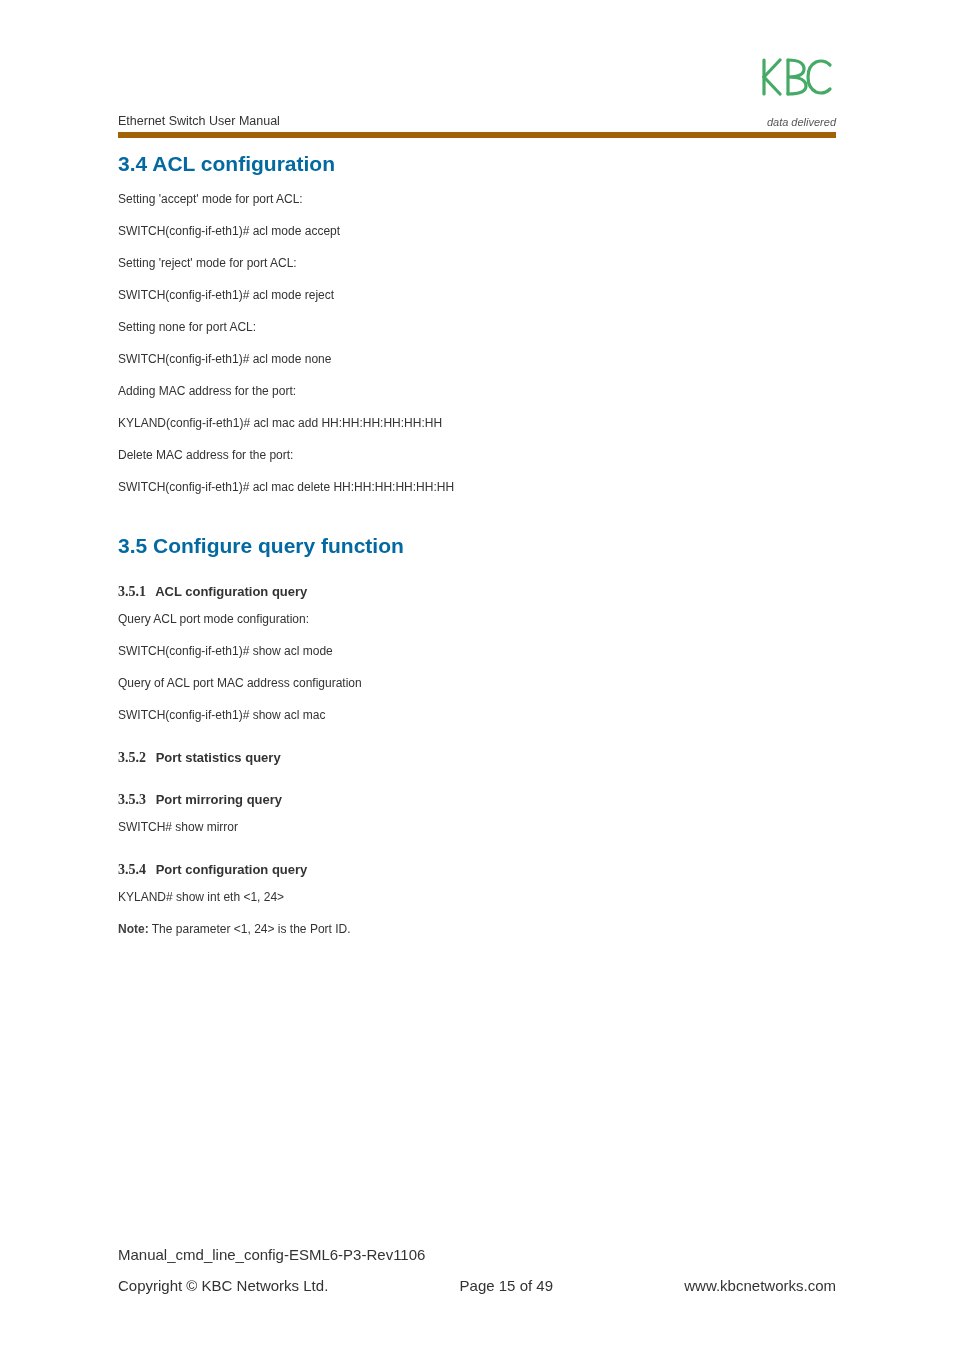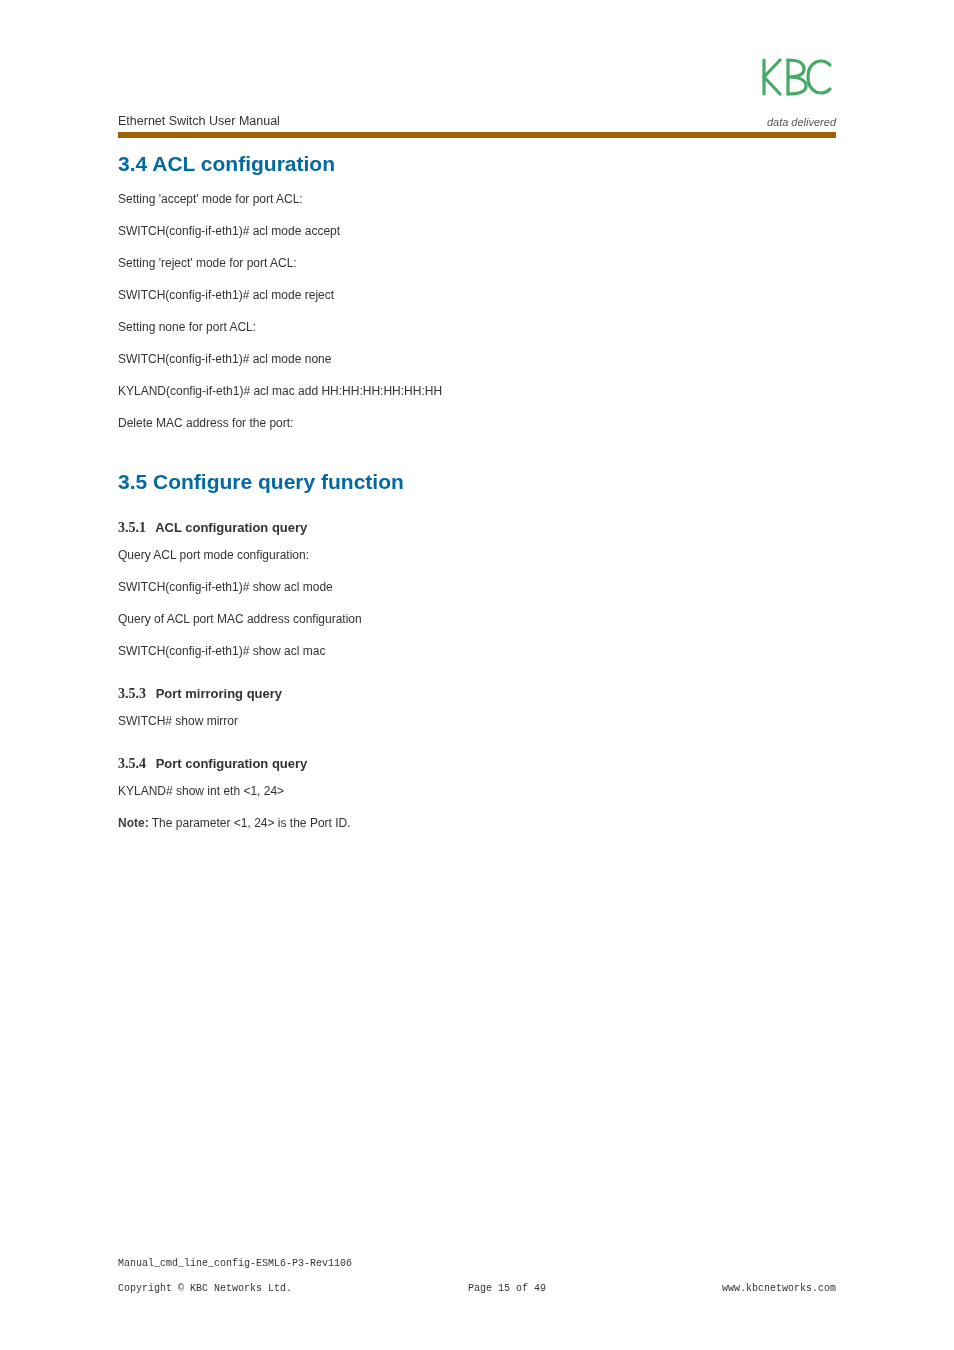--- a/index.html
+++ b/index.html
@@ -66,23 +66,22 @@
   }
   .note-label {
     color: #404040;
     font-weight: bold;
   }
   .footer {
     position: absolute;
     left: 118px;
     right: 118px;
     bottom: 56px;
-    font-size: 10px;
+    font-size: 15px;
     color: #333;
-    font-family: Liberation Mono, monospace;
   }
   .footer-file { margin-bottom: 14px; }
   .footer-row {
     display: flex;
     justify-content: space-between;
     margin-top: 8px;
   }
 </style>
 </head>
 <body>
@@ -106,34 +105,40 @@
     </div>
   </div>
 
   <h2>3.4 ACL configuration</h2>
   <p class="para">Setting 'accept' mode for port ACL:</p>
   <p class="para">SWITCH(config-if-eth1)# acl mode accept</p>
   <p class="para">Setting 'reject' mode for port ACL:</p>
   <p class="para">SWITCH(config-if-eth1)# acl mode reject</p>
   <p class="para">Setting none for port ACL:</p>
   <p class="para">SWITCH(config-if-eth1)# acl mode none</p>
+  <p class="para">Adding MAC address for  the port:</p>
   <p class="para">KYLAND(config-if-eth1)# acl mac add HH:HH:HH:HH:HH:HH</p>
   <p class="para">Delete MAC address for the port:</p>
+  <p class="para">SWITCH(config-if-eth1)# acl mac delete HH:HH:HH:HH:HH:HH</p>
 
   <h2 class="second">3.5 Configure query function</h2>
 
   <div class="subhead">
     <span class="sublabel">3.5.1</span>
     <span>ACL configuration query</span>
   </div>
   <p class="para">Query ACL port mode configuration:</p>
   <p class="para">SWITCH(config-if-eth1)# show acl mode</p>
   <p class="para">Query of ACL port MAC address configuration</p>
   <p class="para">SWITCH(config-if-eth1)# show acl mac</p>
 
+  <div class="subhead">
+    <span class="sublabel">3.5.2</span>
+    <span>Port statistics query</span>
+  </div>
 
   <div class="subhead">
     <span class="sublabel">3.5.3</span>
     <span>Port mirroring query</span>
   </div>
   <p class="para">SWITCH# show mirror</p>
 
   <div class="subhead">
     <span class="sublabel">3.5.4</span>
     <span>Port configuration query</span>

